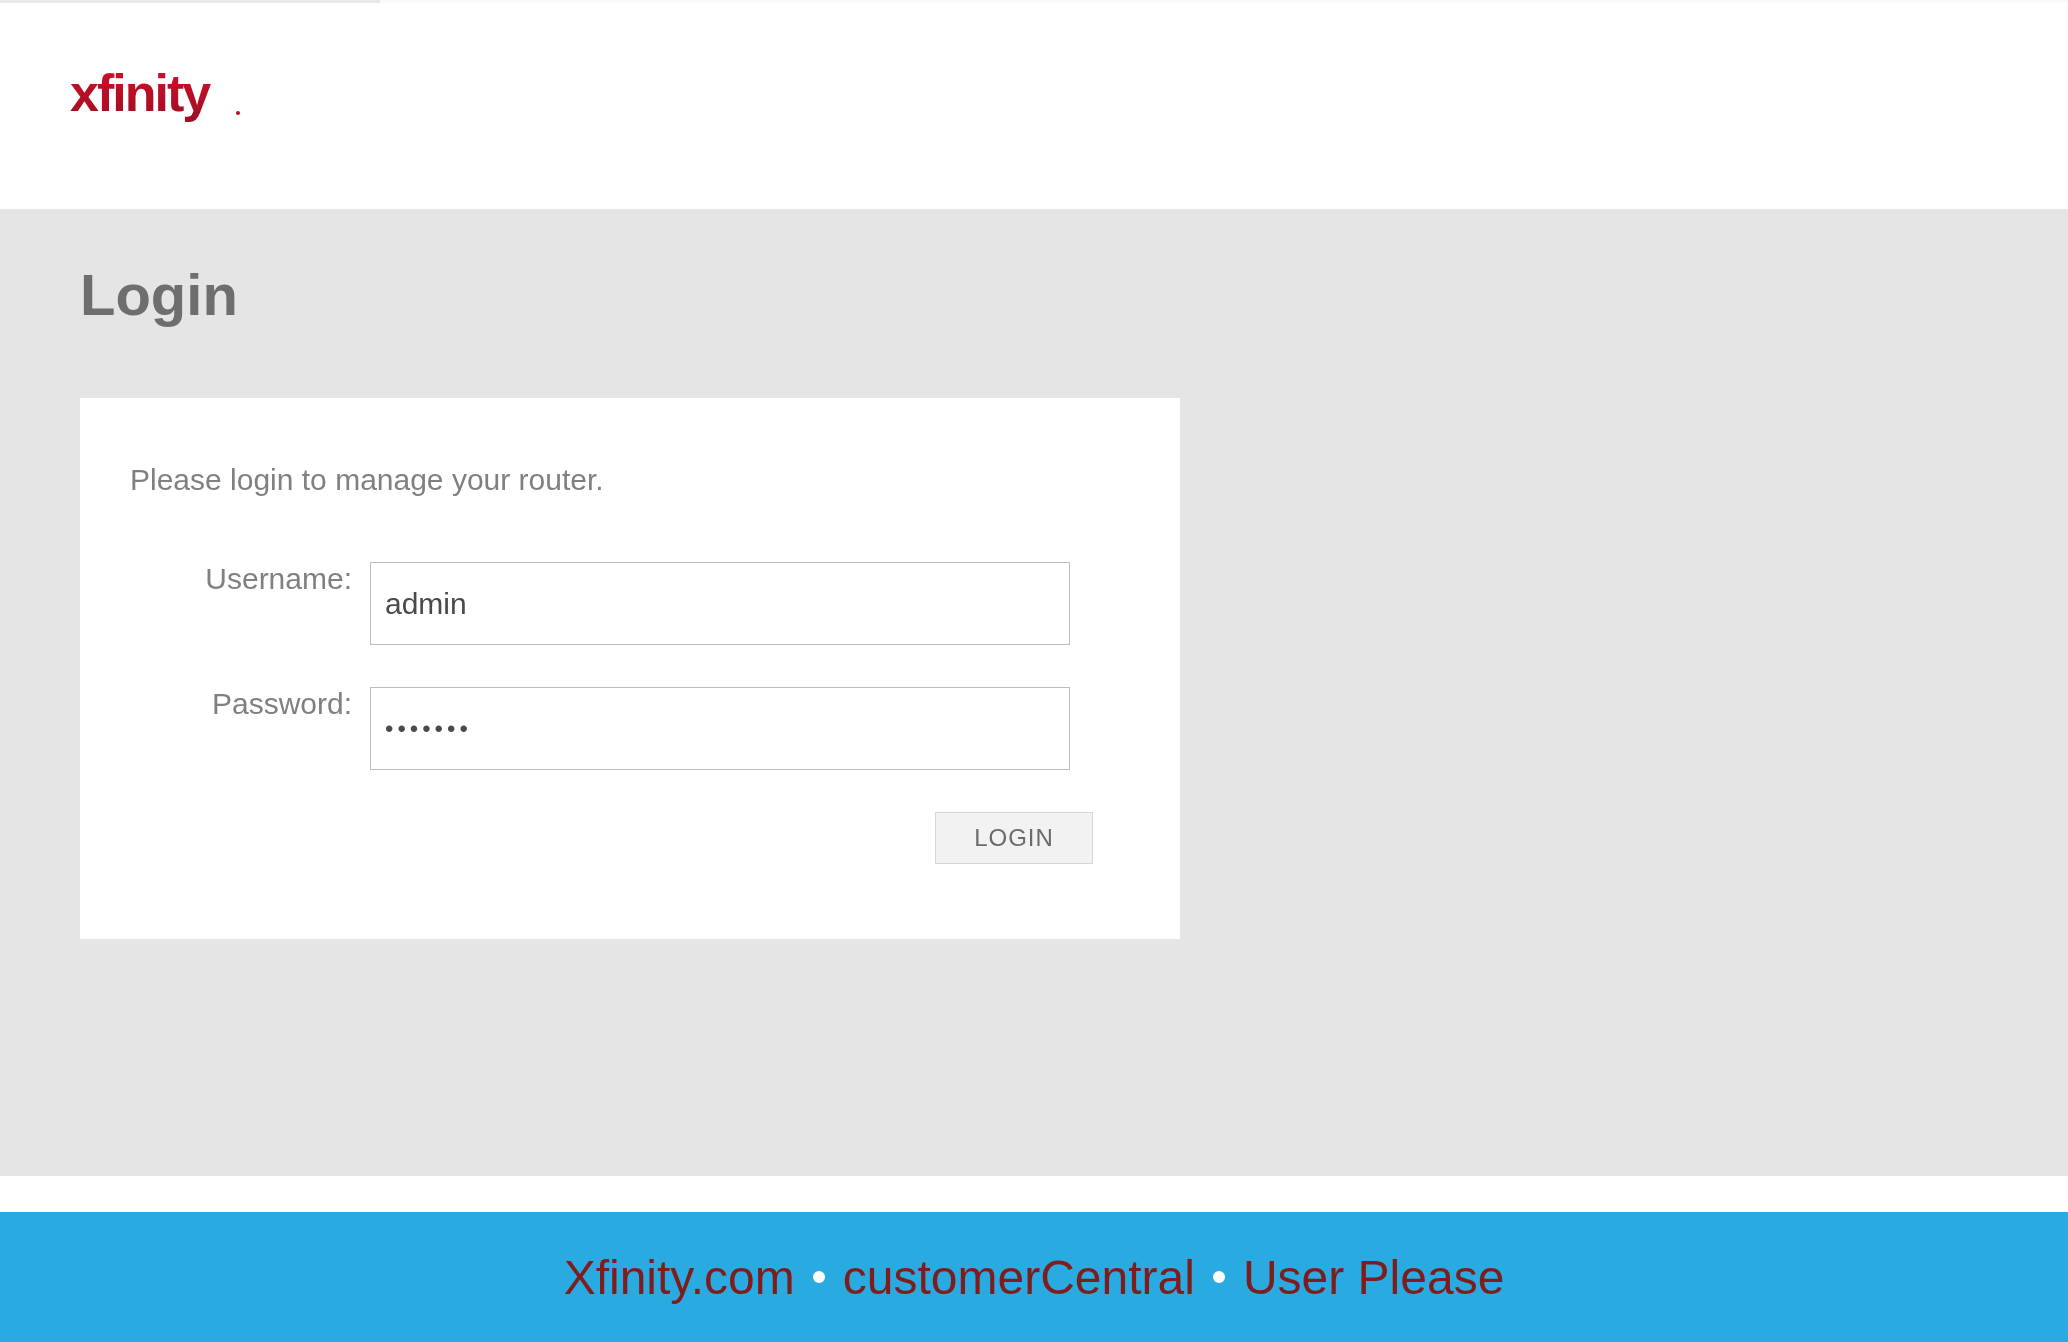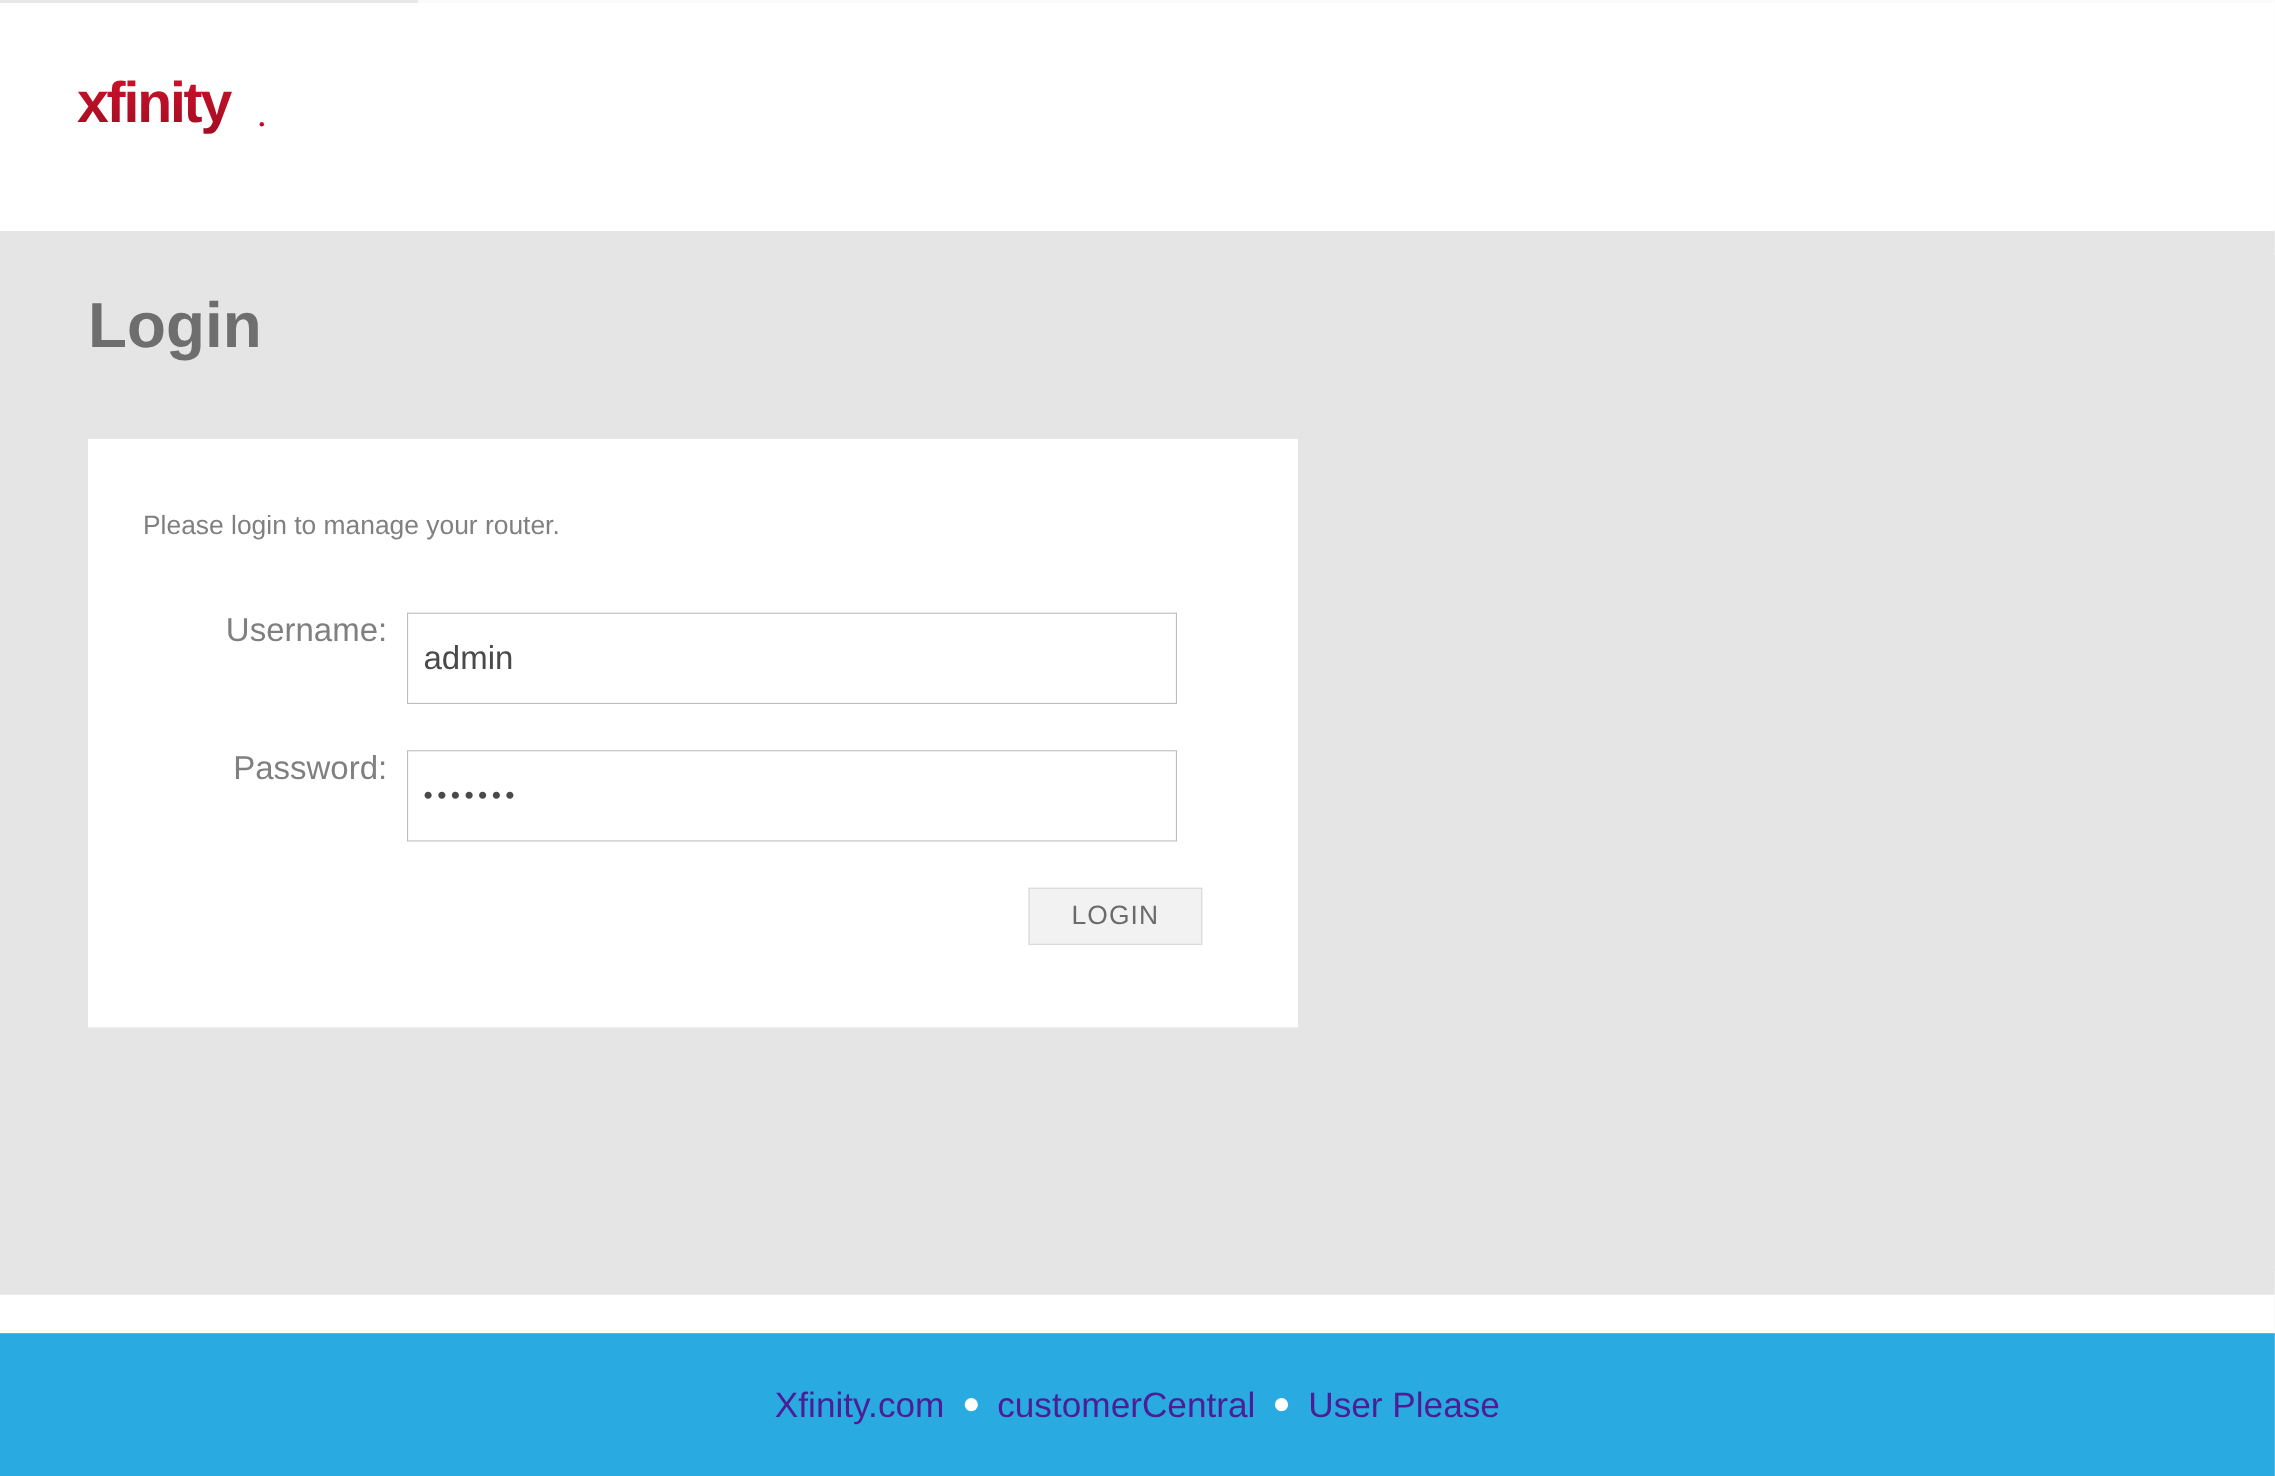--- a/index.html
+++ b/index.html
@@ -47,21 +47,21 @@
       font-weight: bold;
       color: #6e6e6e;
       margin-bottom: 70px;
     }
     .login-card {
       background: #ffffff;
       width: 1100px;
       padding: 65px 50px 75px 50px;
     }
     .login-instruction {
-      font-size: 24px;
+      font-size: 30px;
       color: #808080;
       margin-bottom: 65px;
       padding-left: 0px;
     }
     .form-row {
       display: flex;
       margin-bottom: 42px;
       padding-left: 25px;
     }
     .form-label {
@@ -115,22 +115,22 @@
       display: flex;
       justify-content: center;
       align-items: center;
     }
     .footer-links {
       display: flex;
       align-items: center;
       gap: 18px;
     }
     .footer-link {
-      color: #4c1d95;
-      font-size: 32px;
+      color: #7f1d1d;
+      font-size: 48px;
       text-decoration: none;
       cursor: pointer;
     }
     .footer-dot {
       width: 12px;
       height: 12px;
       border-radius: 50%;
       background: #ffffff;
       display: inline-block;
     }

